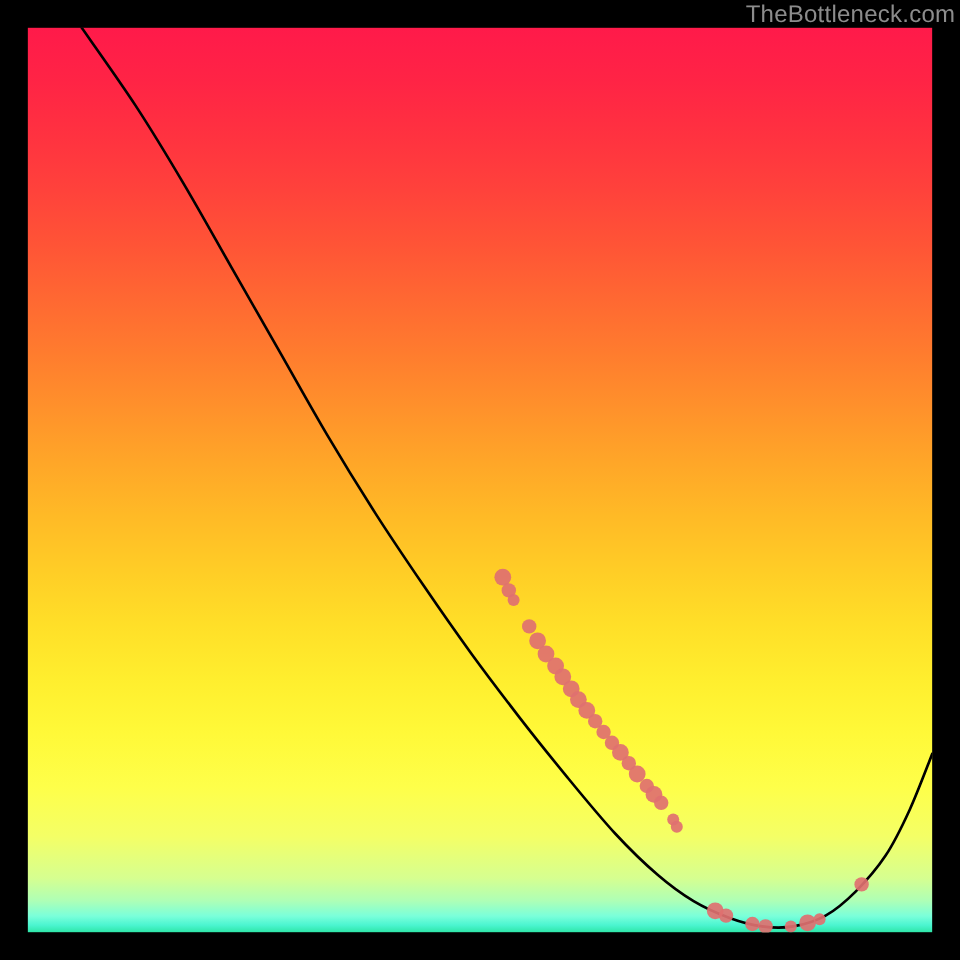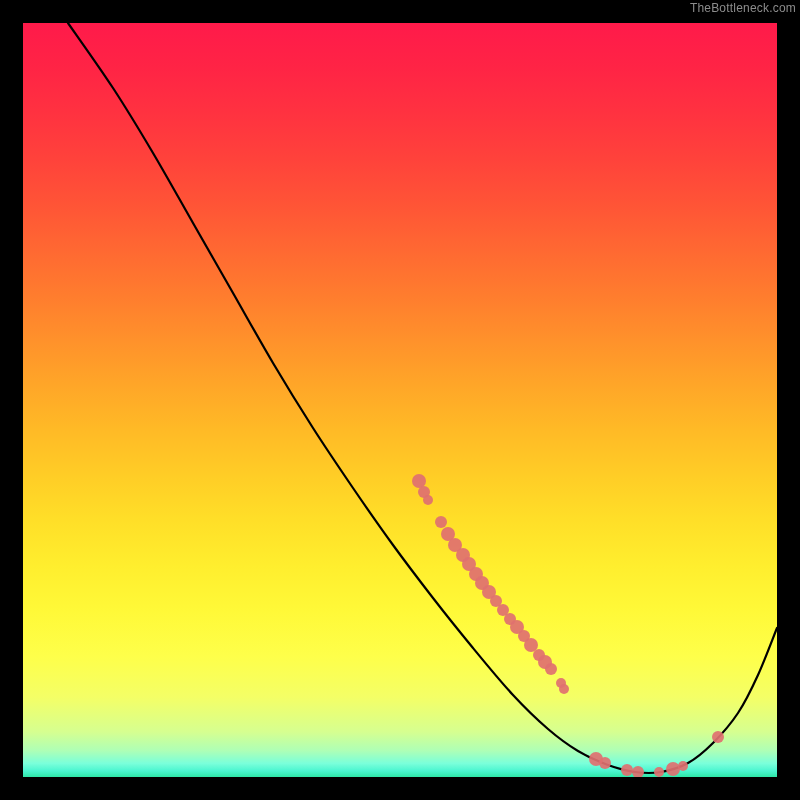--- a/index.html
+++ b/index.html
@@ -29,21 +29,21 @@
     left: 0;
     top: 0;
     width: 754px;
     height: 754px;
   }
   .attribution {
     position: absolute;
     right: 4px;
     top: 1px;
     font-family: Arial, Helvetica, sans-serif;
-    font-size: 12px;
+    font-size: 20px;
     color: #8c8c8c;
     letter-spacing: 0.2px;
   }
 </style>
 </head>
 <body>
 
 <div class="frame">
   <svg class="gradient-bg" viewBox="0 0 754 754" preserveAspectRatio="none">
     <defs>

